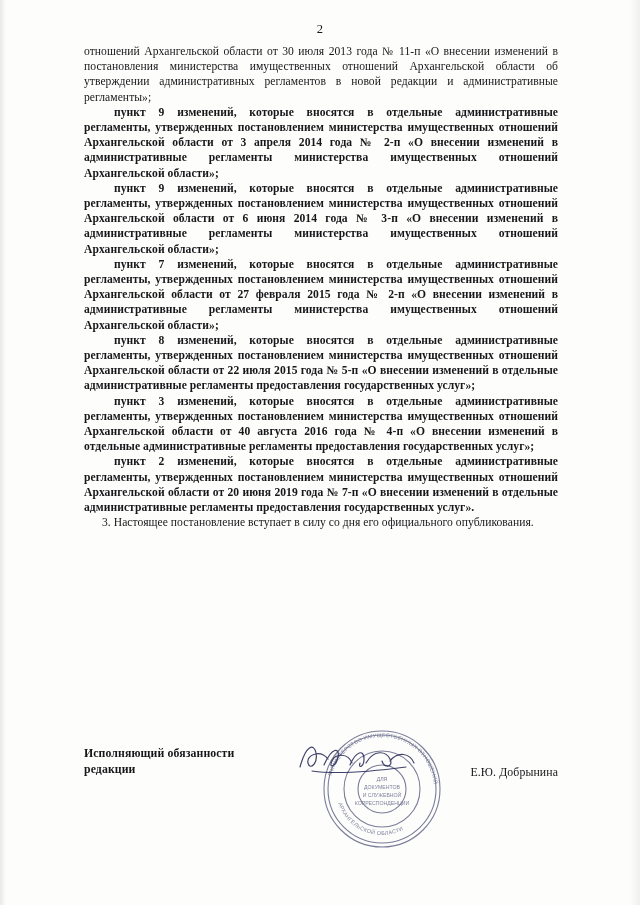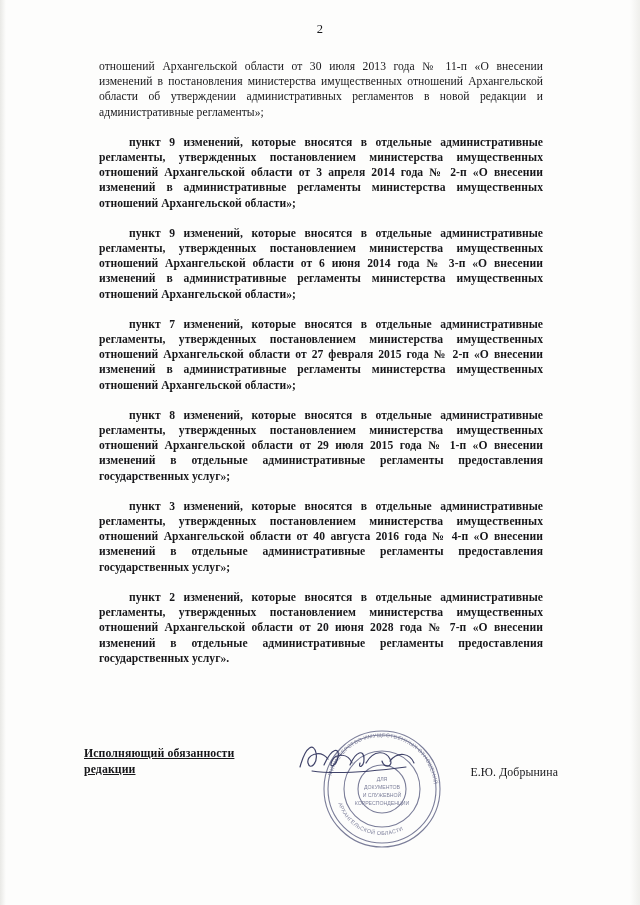--- a/index.html
+++ b/index.html
@@ -43,21 +43,21 @@
     left: 84px;
     top: 44px;
     width: 474px;
     font-size: 11.6px;
     line-height: 15.2px;
     text-align: justify;
     text-justify: inter-word;
     letter-spacing: 0.05px;
   }
   .body-text p {
-    margin: 15px;
+    margin: 0;
     text-indent: 0;
   }
   .body-text p.indent {
     text-indent: 30px;
     font-weight: bold;
   }
   .body-text p.indent-small {
     text-indent: 18px;
   }
   .sig-block {
@@ -69,21 +69,20 @@
     font-size: 11.8px;
     line-height: 16px;
   }
   .sig-title {
     position: absolute;
     left: 0;
     top: 0;
     width: 190px;
     font-weight: bold;
     letter-spacing: 0.1px;
-    text-decoration: underline;
   }
   .sig-name {
     position: absolute;
     right: 0;
     top: 19px;
     font-weight: normal;
     letter-spacing: 0.1px;
     white-space: nowrap;
   }
   
@@ -125,23 +124,24 @@
   <div class="scan-edge-left"></div>
   <div class="scan-edge-right"></div>
 
   <div class="page-number">2</div>
 
   <div class="body-text">
     <p>отношений Архангельской области от 30 июля 2013 года № 11-п «О внесении изменений в постановления министерства имущественных отношений Архангельской области об утверждении административных регламентов в новой редакции и административные регламенты»;</p>
     <p class="indent">пункт 9 изменений, которые вносятся в отдельные административные регламенты, утвержденных постановлением министерства имущественных отношений Архангельской области от 3 апреля 2014 года № 2-п «О внесении изменений в административные регламенты министерства имущественных отношений Архангельской области»;</p>
     <p class="indent">пункт 9 изменений, которые вносятся в отдельные административные регламенты, утвержденных постановлением министерства имущественных отношений Архангельской области от 6 июня 2014 года № 3-п «О внесении изменений в административные регламенты министерства имущественных отношений Архангельской области»;</p>
     <p class="indent">пункт 7 изменений, которые вносятся в отдельные административные регламенты, утвержденных постановлением министерства имущественных отношений Архангельской области от 27 февраля 2015 года № 2-п «О внесении изменений в административные регламенты министерства имущественных отношений Архангельской области»;</p>
-    <p class="indent">пункт 8 изменений, которые вносятся в отдельные административные регламенты, утвержденных постановлением министерства имущественных отношений Архангельской области от 29 июля 2015 года № 1-п «О внесении изменений в отдельные административные регламенты предоставления государственных услуг»;</p>
+    <p class="indent">пункт 8 изменений, которые вносятся в отдельные административные регламенты, утвержденных постановлением министерства имущественных отношений Архангельской области от 22 июля 2015 года № 5-п «О внесении изменений в отдельные административные регламенты предоставления государственных услуг»;</p>
     <p class="indent">пункт 3 изменений, которые вносятся в отдельные административные регламенты, утвержденных постановлением министерства имущественных отношений Архангельской области от 40 августа 2016 года № 4-п «О внесении изменений в отдельные административные регламенты предоставления государственных услуг»;</p>
-    <p class="indent">пункт 2 изменений, которые вносятся в отдельные административные регламенты, утвержденных постановлением министерства имущественных отношений Архангельской области от 20 июня 2028 года № 7-п «О внесении изменений в отдельные административные регламенты предоставления государственных услуг».</p>
+    <p class="indent">пункт 2 изменений, которые вносятся в отдельные административные регламенты, утвержденных постановлением министерства имущественных отношений Архангельской области от 20 июня 2019 года № 7-п «О внесении изменений в отдельные административные регламенты предоставления государственных услуг».</p>
+    <p class="indent-small">3. Настоящее постановление вступает в силу со дня его официального опубликования.</p>
   </div>
 
   <div class="sig-block">
     <div class="sig-title">
       <span>Исполняющий обязанности</span><br>
       <span>редакции</span>
     </div>
 
     <div class="signature-mark">
       <svg width="130" height="46" viewBox="0 0 130 46" xmlns="http://www.w3.org/2000/svg">

